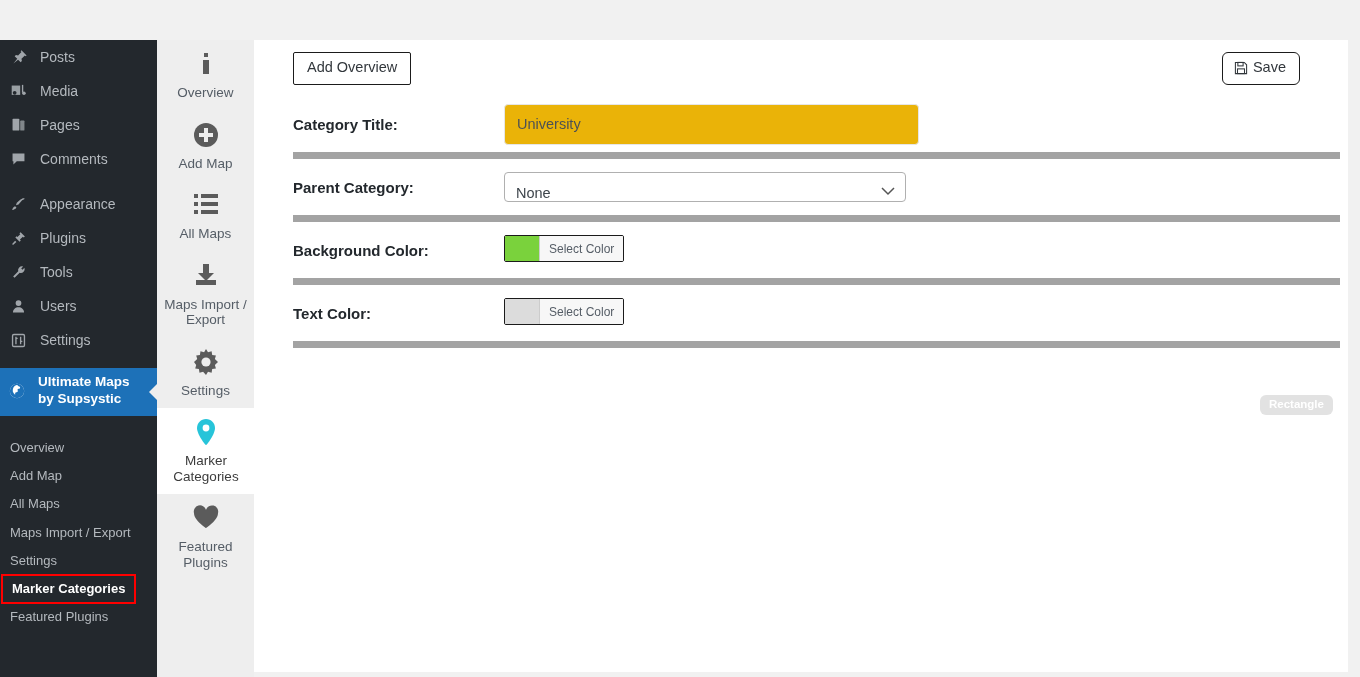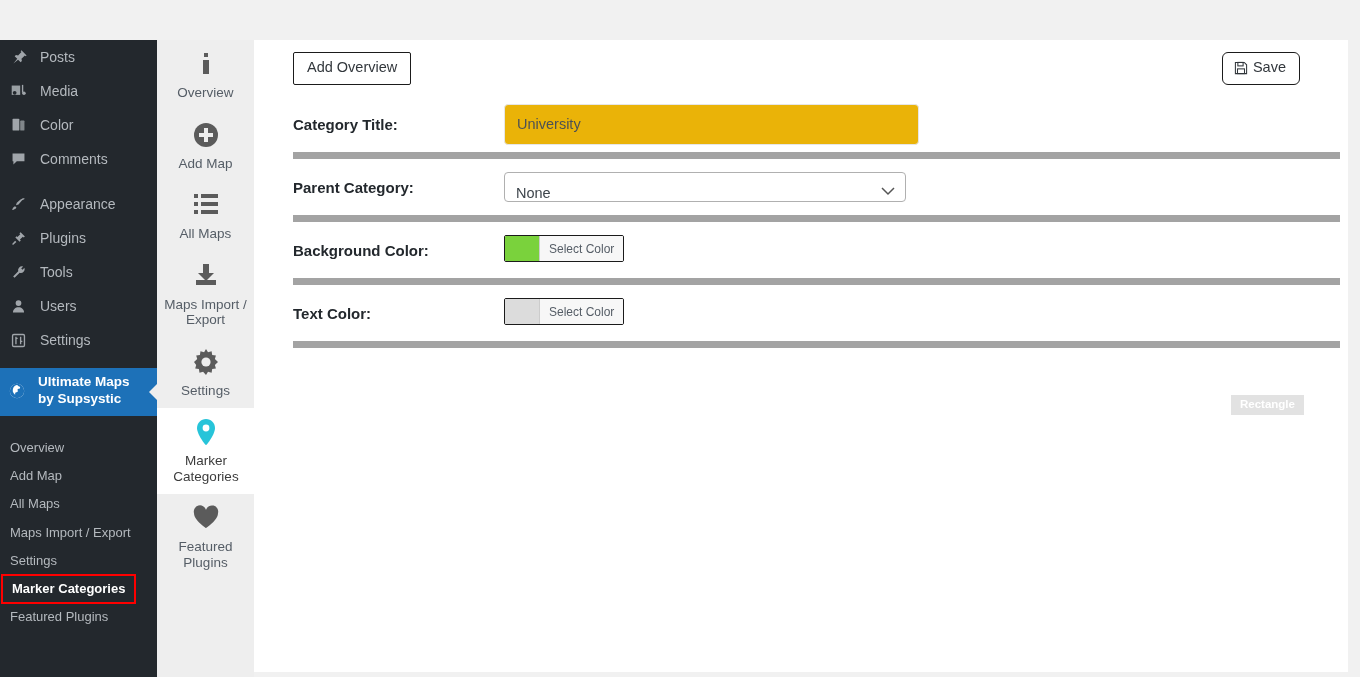--- a/index.html
+++ b/index.html
@@ -224,27 +224,27 @@
     display: flex; align-items: center;
     padding: 0 9px;
     background: #f7f7f7;
     font-size: 12px;
     color: #555d66;
     border-left: 1px solid #ccc;
   }
 
   #rect-tooltip {
     position: absolute;
-    left: 977px; top: 355px;
+    left: 1006px; top: 355px;
     background: #e2e2e2;
     color: #ffffff;
     font-size: 11.5px;
     font-weight: bold;
     padding: 3px 9px 4px 9px;
-    border-radius: 0;
+    border-radius: 6px;
     line-height: 1.1;
     user-select: none;
   }
 </style>
 </head>
 <body>
 
 <div id="app">
 
   <div id="wp-sidebar">
@@ -270,21 +270,21 @@
       <span class="wp-label">Media</span>
     </div>
 
     <div class="wp-menu-item">
       <span class="wp-ico">
         <svg width="17" height="17" viewBox="0 0 20 20" fill="currentColor">
             <rect x="3" y="2" width="8" height="14" rx="1"></rect>
             <rect x="12" y="4" width="5" height="12" rx="1" opacity=".75"></rect>
           </svg>
       </span>
-      <span class="wp-label">Color</span>
+      <span class="wp-label">Pages</span>
     </div>
 
     <div class="wp-menu-item">
       <span class="wp-ico">
         <svg width="17" height="17" viewBox="0 0 20 20" fill="currentColor">
             <path d="M3 3h14v9H8l-4 4v-4H3z"></path>
           </svg>
       </span>
       <span class="wp-label">Comments</span>
     </div>

